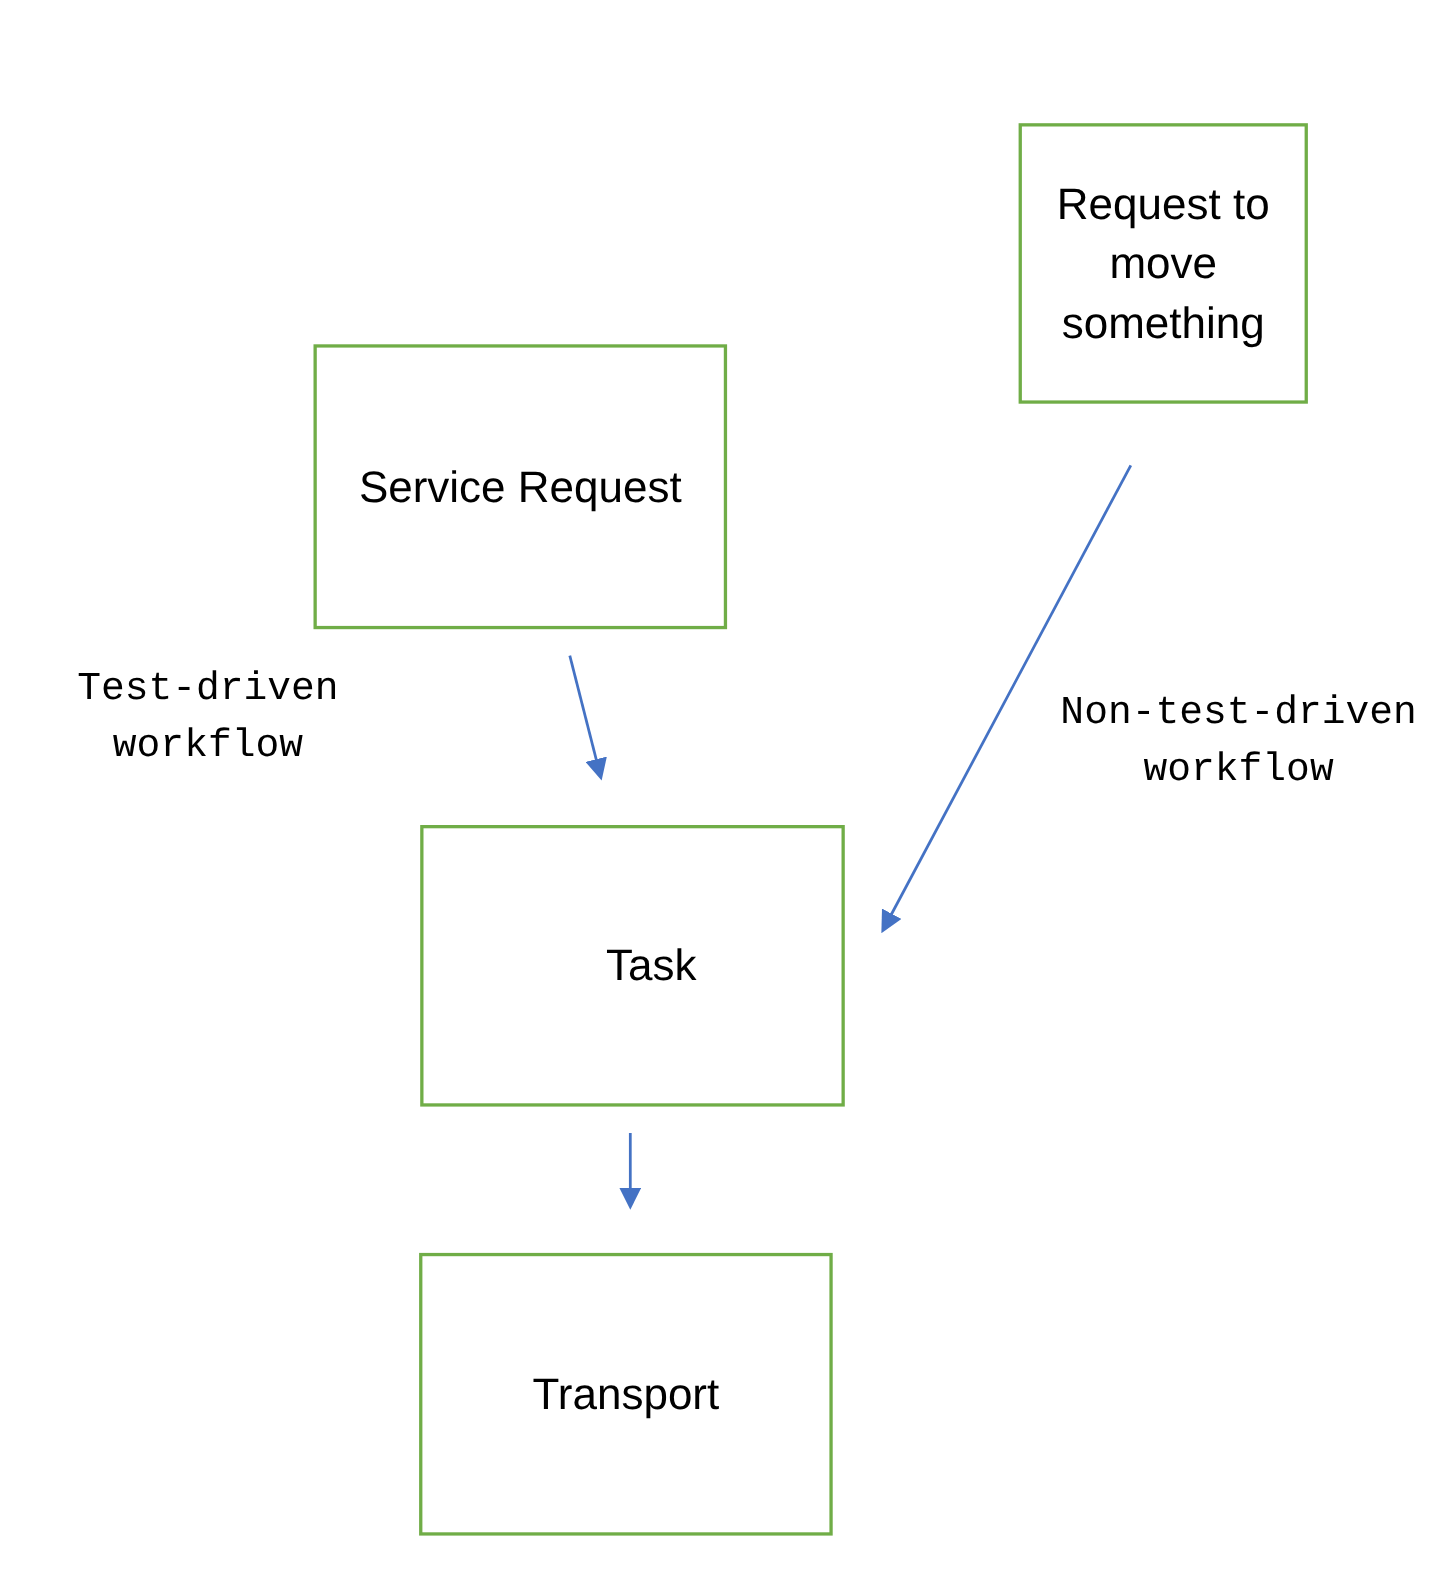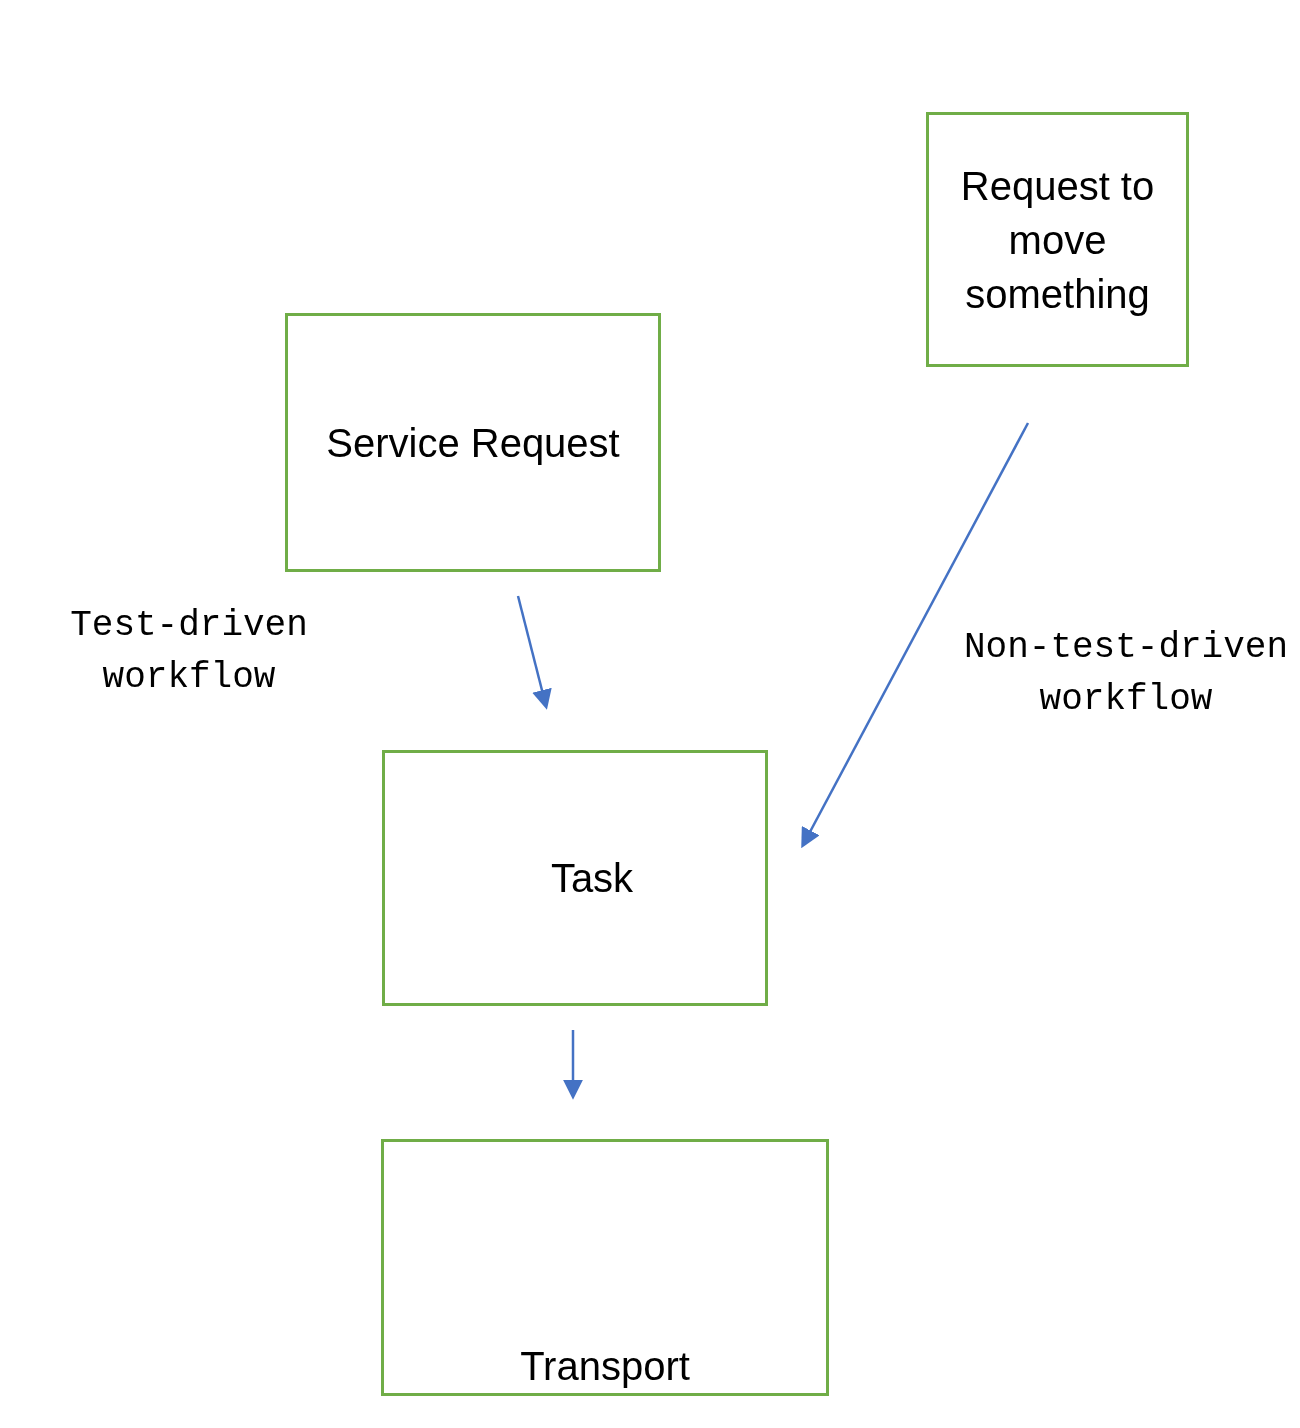--- a/index.html
+++ b/index.html
@@ -20,21 +20,21 @@
     display: flex;
     align-items: center;
     justify-content: center;
     text-align: center;
     font-size: 40px;
     line-height: 1.35;
   }
   #node-request-to-move { left: 926px; top: 112px; width: 263px; height: 255px; padding: 0 16px; }
   #node-service-request { left: 285px; top: 313px; width: 376px; height: 259px; }
   #node-task            { left: 382px; top: 750px; width: 386px; height: 256px; padding-left: 34px; }
-  #node-transport       { left: 381px; top: 1139px; width: 448px; height: 257px; align-items: flex-end; }
+  #node-transport       { left: 381px; top: 1139px; width: 376px; height: 257px; }
   .annotation {
     position: absolute;
     text-align: center;
     font-size: 36px;
     line-height: 1.45;
     font-family: Liberation Mono, monospace;
   }
   #label-test-driven     { left: 60px;  top: 600px; width: 258px; }
   #label-non-test-driven { left: 950px; top: 622px; width: 352px; }
   svg.connectors { position: absolute; left: 0; top: 0; }

